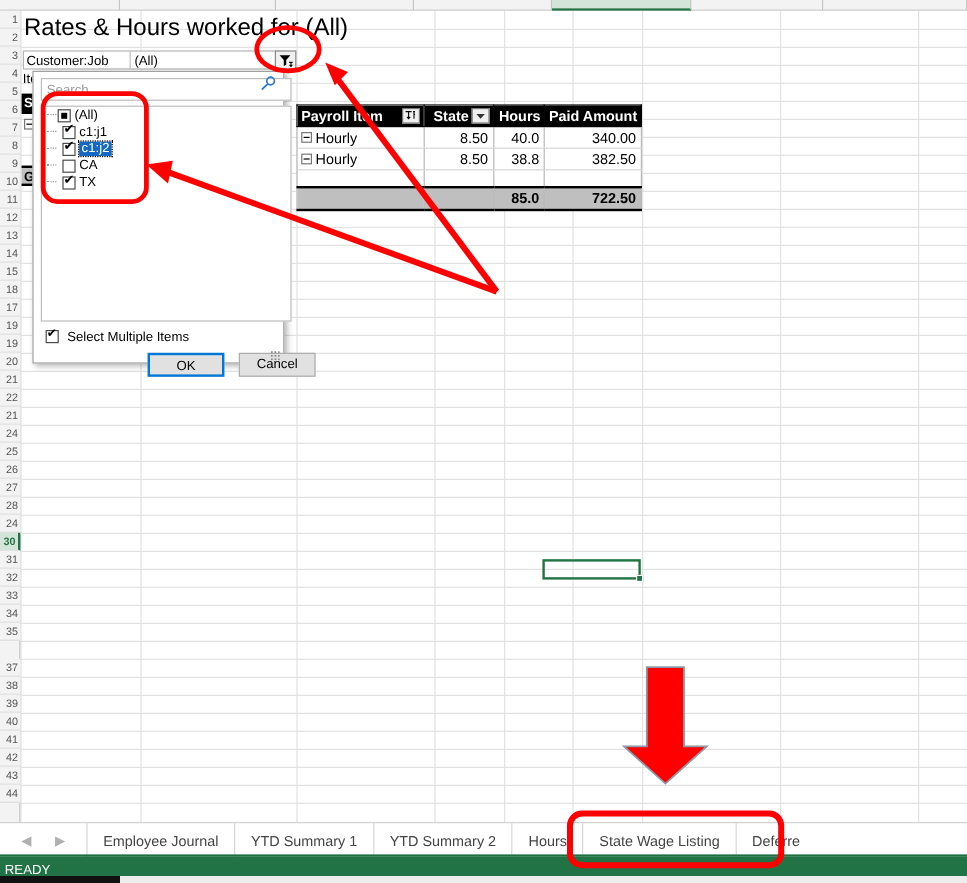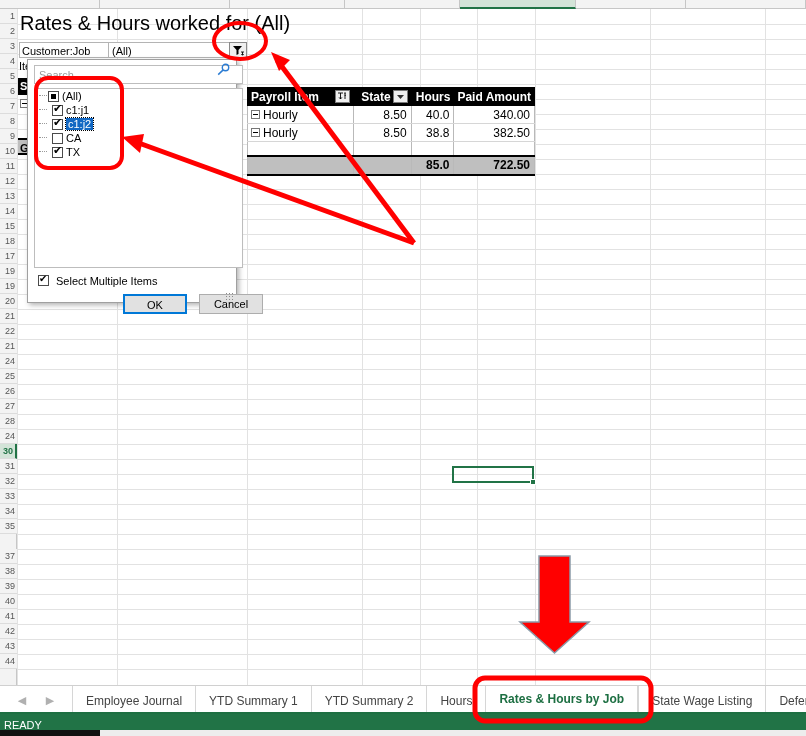--- a/index.html
+++ b/index.html
@@ -476,23 +476,20 @@
         </div>
         <div class="tab">
           <span>YTD Summary 1</span>
         </div>
         <div class="tab">
           <span>YTD Summary 2</span>
         </div>
         <div class="tab">
           <span>Hours</span>
         </div>
-        <div class="tab active">
-          <span>Rates &amp; Hours by Job</span>
-        </div>
         <div class="tab">
           <span>State Wage Listing</span>
         </div>
         <div class="tab">
           <span>Deferre</span>
         </div>
       </div>
   </div>
   <div class="tabbar-bottom"></div>
 

